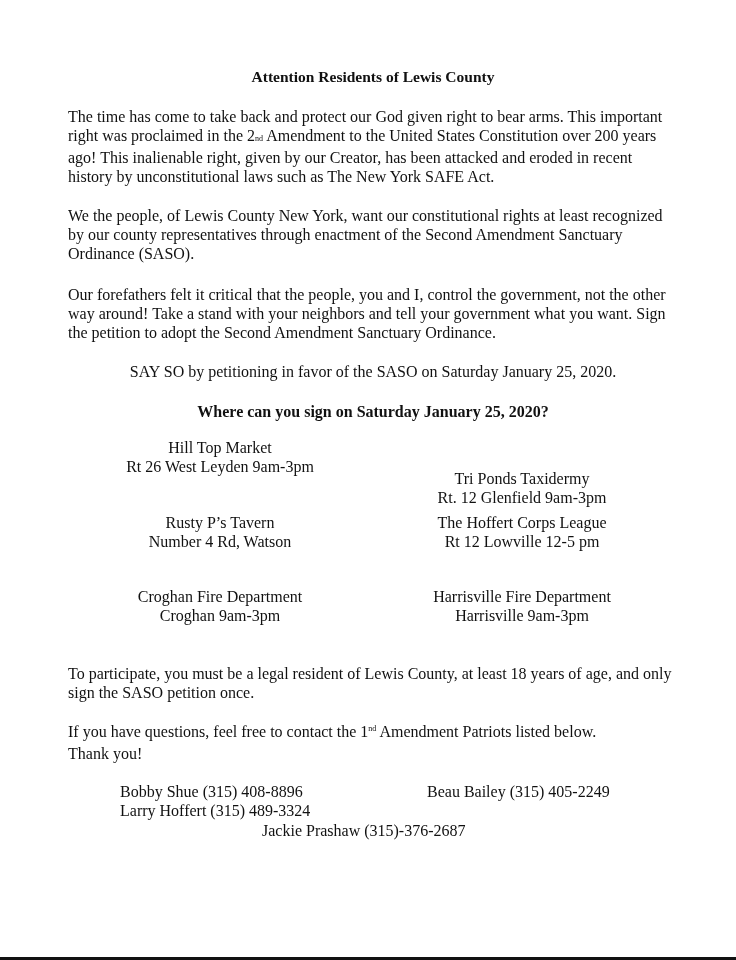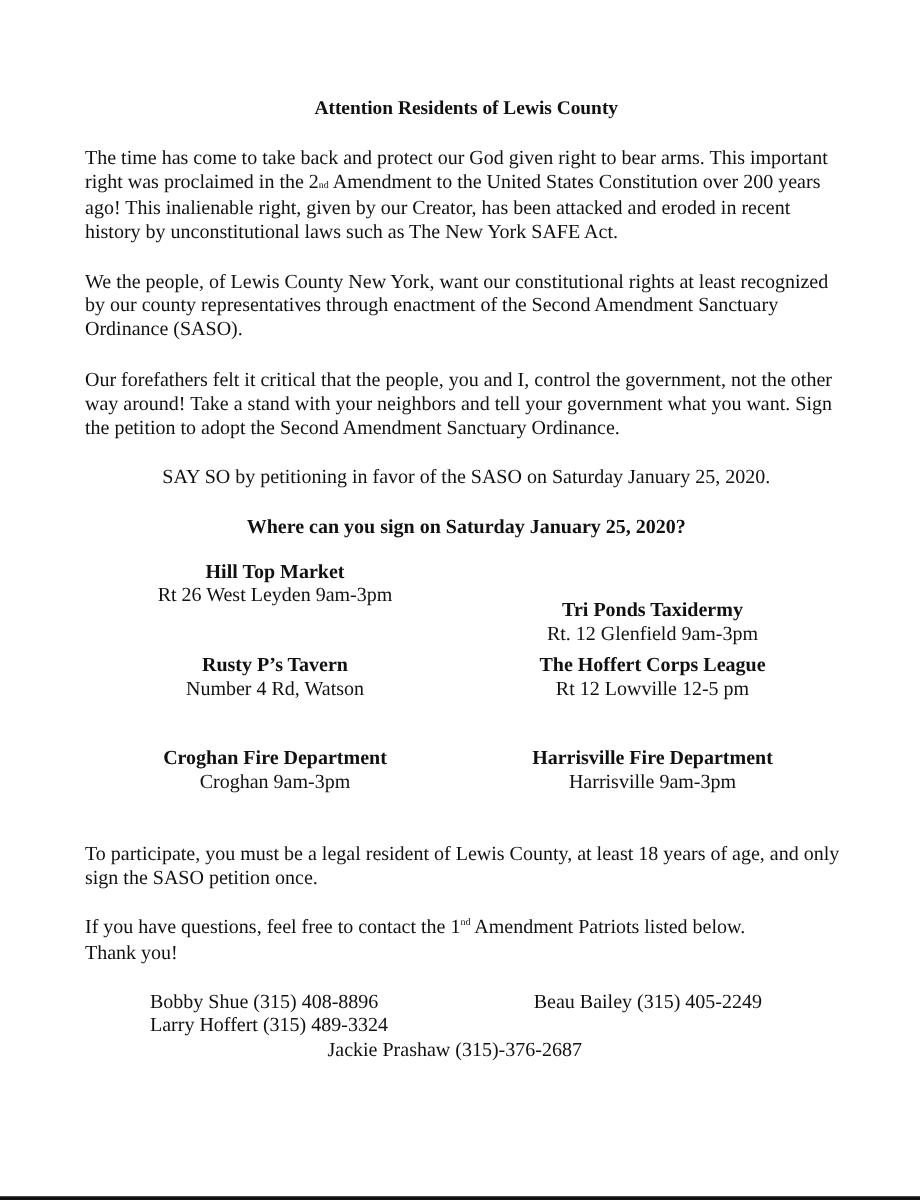--- a/index.html
+++ b/index.html
@@ -10,21 +10,21 @@
   body {
     width: 736px;
     height: 960px;
     position: relative;
     overflow: hidden;
     font-family: "Liberation Serif", "DejaVu Serif", serif;
     color: #111111;
   }
   .page {
     position: absolute;
-    left: 0; top: 16px;
+    left: 0; top: 6px;
     width: 736px; height: 759px;
     background: #ffffff;
   }
   .bottom-rule {
     position: absolute;
     left: 0; right: 0;
     bottom: 0;
     height: 3px;
     background: #111111;
   }
@@ -68,21 +68,21 @@
   }
   #say-so { top: 356px; }
   #where { top: 396px; font-weight: bold; }
   .loc {
     position: absolute;
     text-align: center;
     width: 300px;
     font-size: 16px;
     line-height: 19px;
   }
-  .loc .name { font-weight: bold; display: block; }
+  .loc .name { font-weight: normal; display: block; }
   .loc .detail { display: block; }
   .col-left { left: 70px; }
   .col-right { left: 372px; }
   #loc-0 { top: 432px; }
   #loc-1 { top: 432px; margin-top: 31px; }
   #loc-2 { top: 507px; }
   #loc-3 { top: 507px; }
   #loc-4 { top: 581px; }
   #loc-5 { top: 581px; }
   #p4 { top: 658px; }

